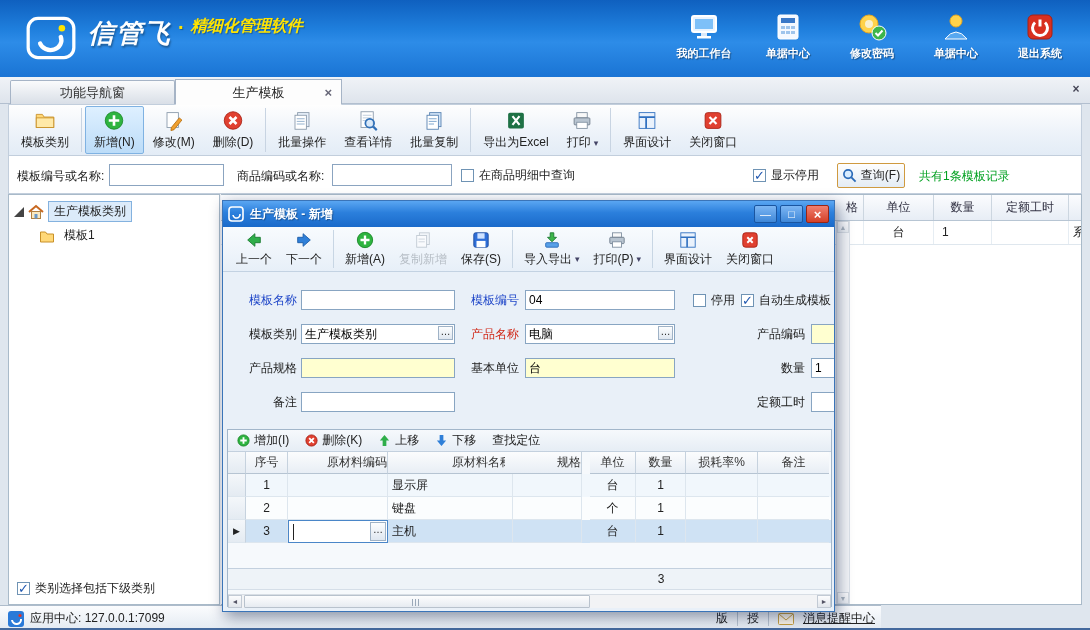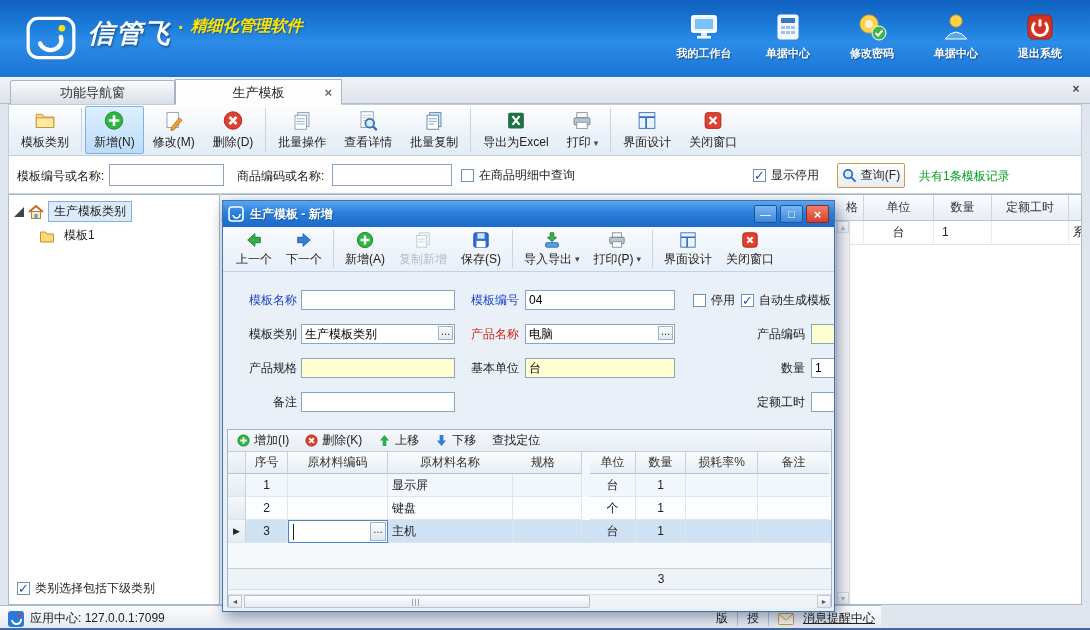--- a/index.html
+++ b/index.html
@@ -118,21 +118,21 @@
   .dots{position:absolute;right:2px;top:2px;width:15px;height:14px;background:linear-gradient(#fcfdfe,#dfe7f0);
     border:1px solid #9fb2c6;font-size:10px;line-height:9px;text-align:center;cursor:pointer}
   .frm-cb{position:absolute;display:flex;align-items:center;gap:5px;cursor:pointer;white-space:nowrap;height:20px}
 
   .detail{position:absolute;left:4px;top:228px;width:605px;height:178px;border:1px solid #a2b6ca;background:#fff}
   .dtoolbar{position:absolute;left:0;top:0;right:0;height:22px;background:linear-gradient(#f6f9fc,#e6edf5);
     border-bottom:1px solid #c3d0de;display:flex;align-items:center;padding:0 9px;gap:16px}
   .ditem{display:flex;align-items:center;gap:4px;cursor:pointer;white-space:nowrap}
   .ditem svg{width:13px;height:13px}
   .dtable{position:absolute;left:0;top:22px;right:0;bottom:0;background:#f6f9fc}
-  .th{position:absolute;top:0;height:22px;line-height:21px;text-align:center;color:#333;
+  .th{position:absolute;top:0;height:22px;line-height:21px;text-align:right;color:#333;
     background:linear-gradient(#fbfcfd,#e8eef5);border-right:1px solid #c6d2de;border-bottom:1px solid #b6c4d2}
   .tr{position:absolute;left:0;right:0;height:23px;cursor:pointer}
   .tr1{top:22px;background:#f1f7fc}.tr2{top:45px;background:#fbfdfe}.tr3{top:68px;background:#cfe2f4}
   .td{position:absolute;top:0;height:23px;line-height:22px;border-right:1px solid #dde6ee;border-bottom:1px solid #dde6ee}
   .rowhdr{background:linear-gradient(#f4f7fa,#e4ebf2);border-right:1px solid #c6d2de;text-align:center;font-size:9px;color:#222}
   .c-marker{left:0;width:18px}.c-seq{left:18px;width:42px;text-align:center}
   .c-code{left:60px;width:100px}.c-name{left:160px;width:125px;padding-left:4px}
   .c-spec{left:277px;width:77px}.c-unit{left:362px;width:46px;text-align:center}
   .c-qty{left:408px;width:50px;text-align:center}.c-loss{left:458px;width:72px}
   .c-remark{left:530px;width:71px;border-right:none}

